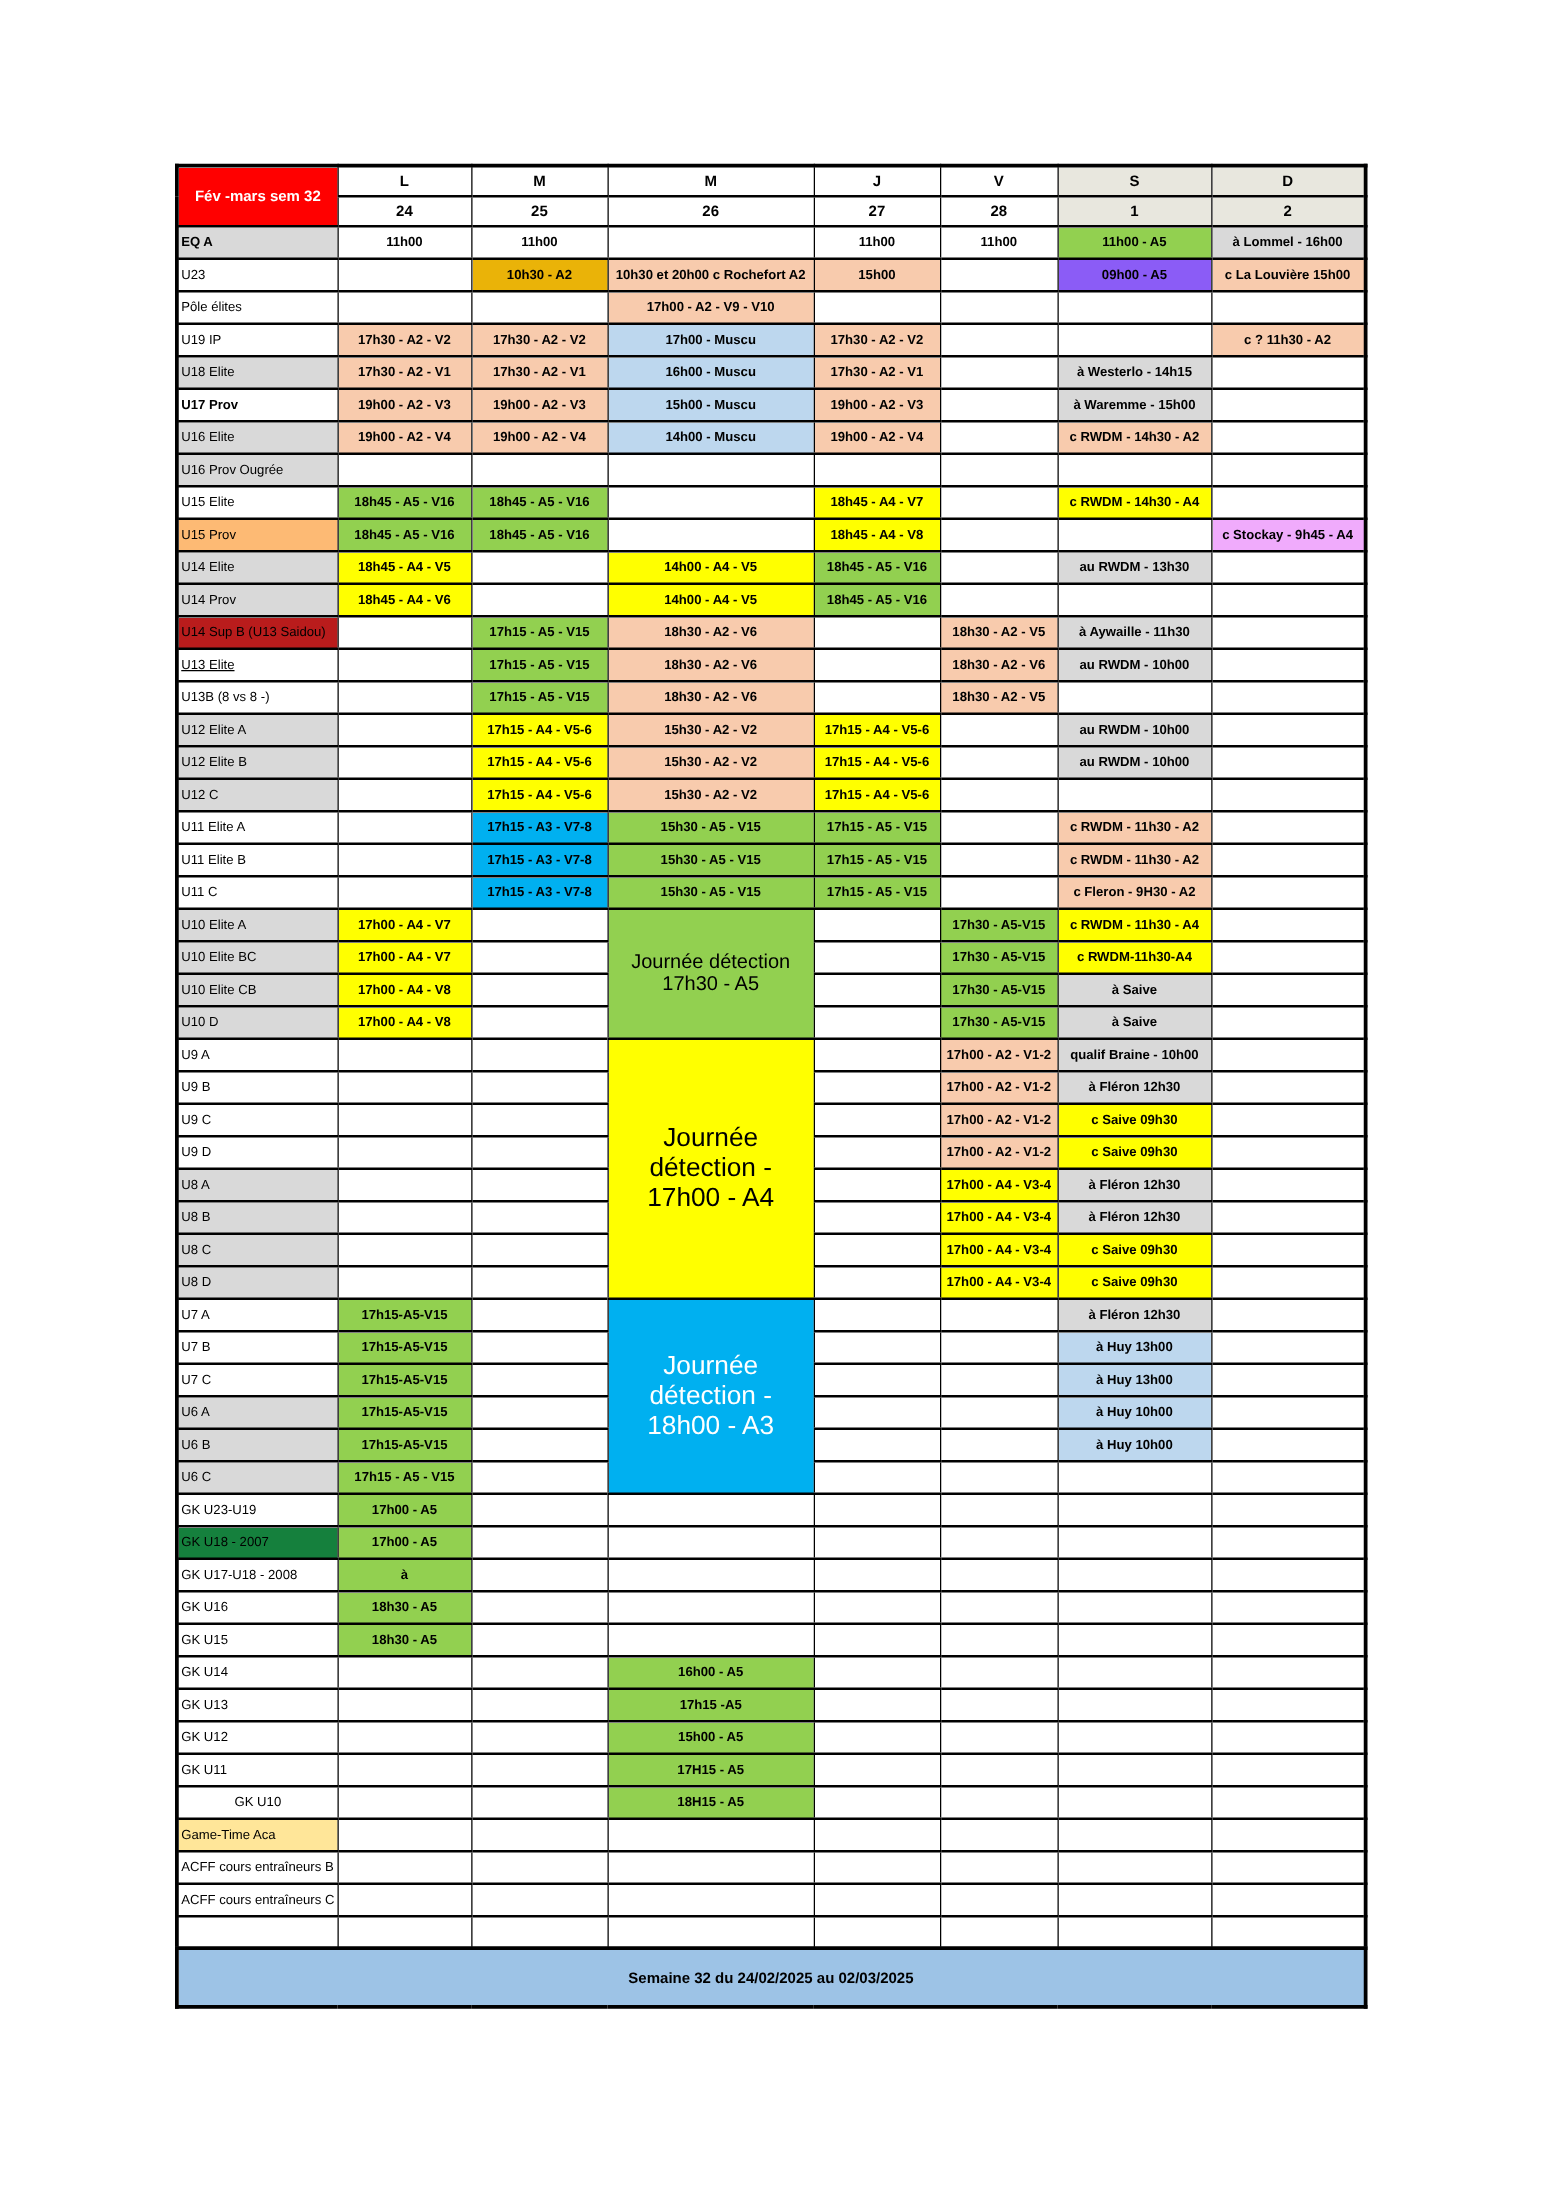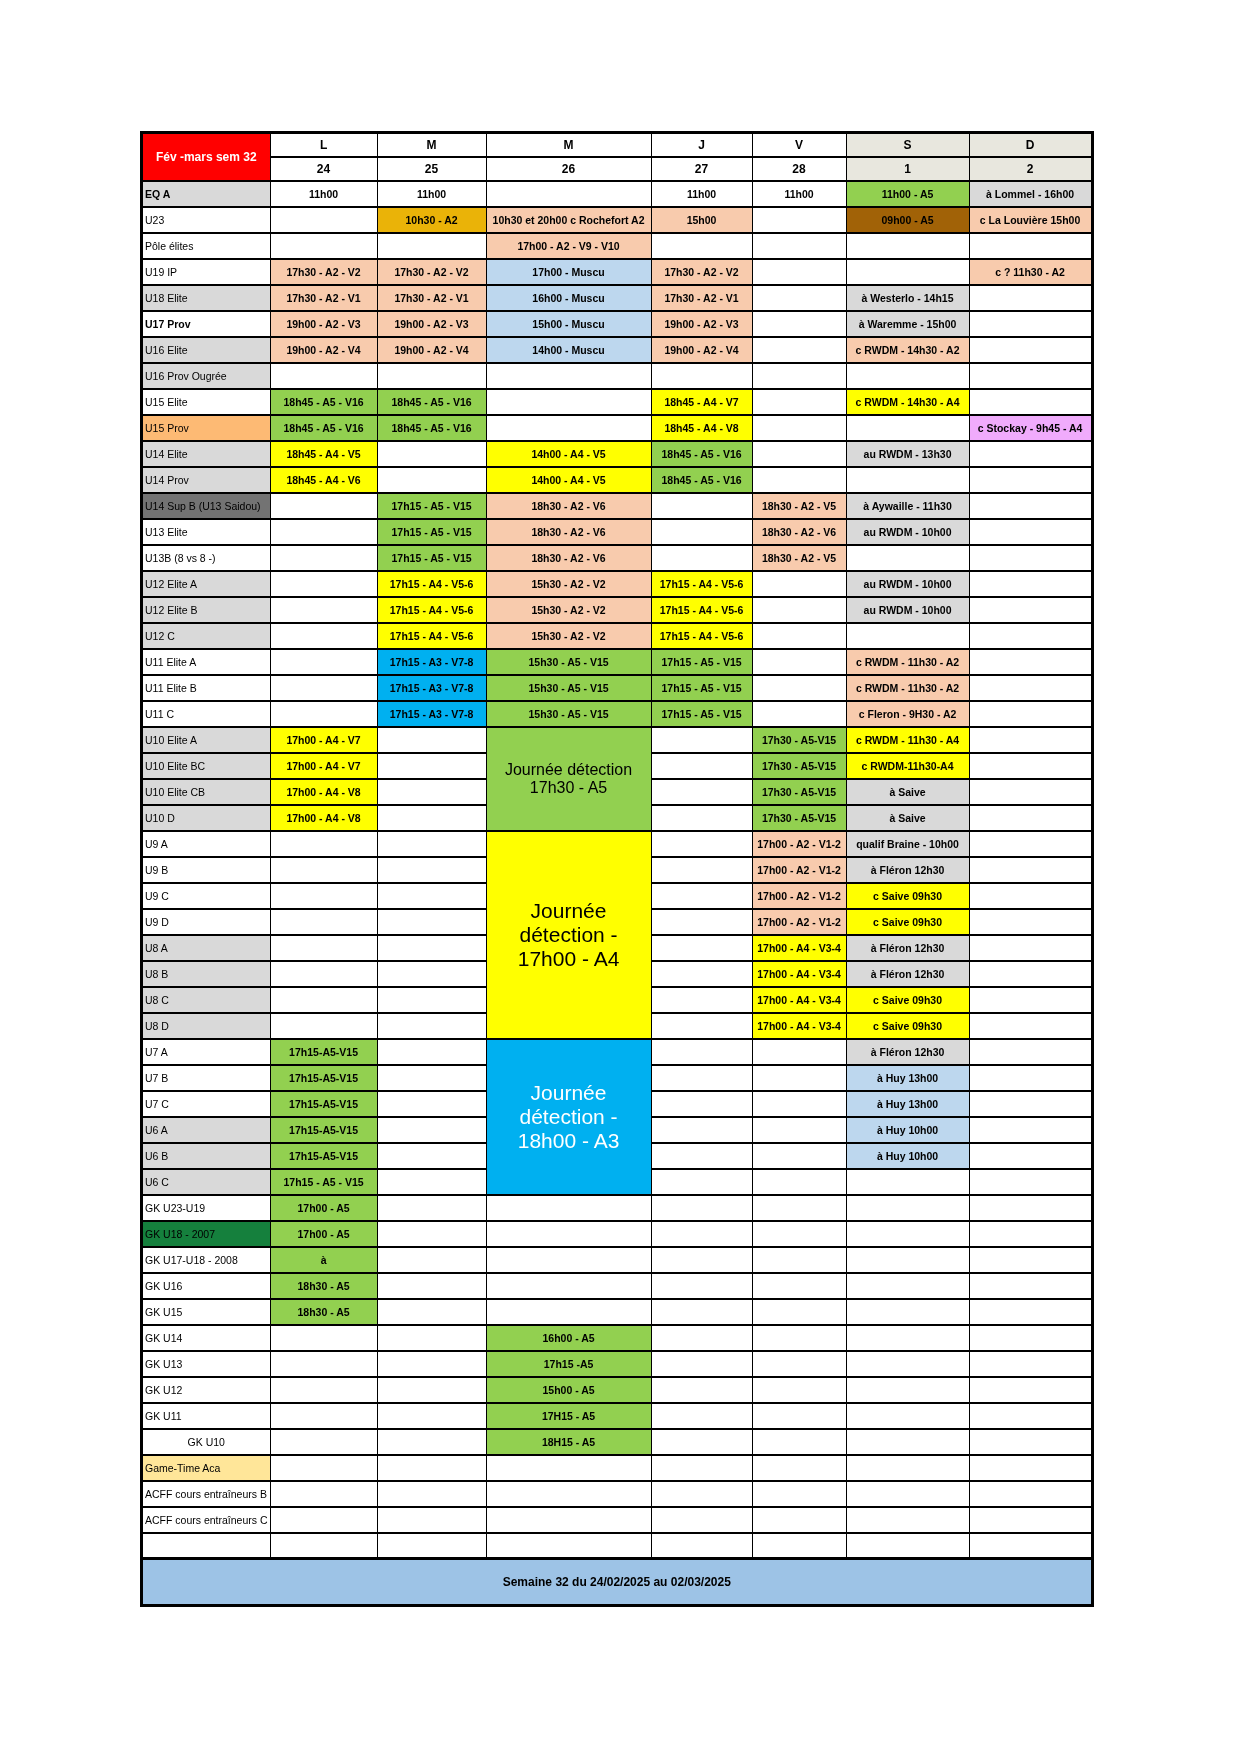--- a/index.html
+++ b/index.html
@@ -76,21 +76,21 @@
           <td class="value-cell" style="background: rgb(146, 208, 80);">11h00 - A5</td>
           <td class="value-cell" style="background: rgb(217, 217, 217);">à Lommel - 16h00</td>
         </tr>
         <tr>
           <td class="label-cell" style="background: rgb(255, 255, 255);">U23</td>
           <td class="value-cell"></td>
           <td class="value-cell" style="background: #eab308;">10h30 - A2</td>
           <td class="value-cell" style="background: rgb(248, 203, 173);">10h30 et 20h00 c Rochefort A2</td>
           <td class="value-cell" style="background: rgb(248, 203, 173);">15h00</td>
           <td class="value-cell"></td>
-          <td class="value-cell" style="background: #a16207;">09h00 - A5</td>
+          <td class="value-cell" style="background: #8b5cf6;">09h00 - A5</td>
           <td class="value-cell" style="background: rgb(248, 203, 173);">c La Louvière 15h00</td>
         </tr>
         <tr>
           <td class="label-cell" style="background: rgb(255, 255, 255);">Pôle élites</td>
           <td class="value-cell"></td>
           <td class="value-cell"></td>
           <td class="value-cell" style="background: rgb(248, 203, 173);">17h00 - A2 - V9 - V10</td>
           <td class="value-cell"></td>
           <td class="value-cell"></td>
           <td class="value-cell"></td>
@@ -180,31 +180,31 @@
           <td class="label-cell" style="background: rgb(217, 217, 217);">U14 Prov</td>
           <td class="value-cell" style="background: rgb(255, 255, 0);">18h45 - A4 - V6</td>
           <td class="value-cell"></td>
           <td class="value-cell" style="background: rgb(255, 255, 0);">14h00 - A4 - V5</td>
           <td class="value-cell" style="background: rgb(146, 208, 80);">18h45 - A5 - V16</td>
           <td class="value-cell"></td>
           <td class="value-cell"></td>
           <td class="value-cell"></td>
         </tr>
         <tr>
-          <td class="label-cell" style="background: #737373;">U14 Sup B (U13 Saidou)</td>
+          <td class="label-cell" style="background: #b91c1c;">U14 Sup B (U13 Saidou)</td>
           <td class="value-cell"></td>
           <td class="value-cell" style="background: rgb(146, 208, 80);">17h15 - A5 - V15</td>
           <td class="value-cell" style="background: rgb(248, 203, 173);">18h30 - A2 - V6</td>
           <td class="value-cell"></td>
           <td class="value-cell" style="background: rgb(248, 203, 173);">18h30 - A2 - V5</td>
           <td class="value-cell" style="background: rgb(217, 217, 217);">à Aywaille - 11h30</td>
           <td class="value-cell"></td>
         </tr>
         <tr>
-          <td class="label-cell" style="background: rgb(255, 255, 255);">U13 Elite</td>
+          <td class="label-cell" style="background: rgb(255, 255, 255); text-decoration: underline;">U13 Elite</td>
           <td class="value-cell"></td>
           <td class="value-cell" style="background: rgb(146, 208, 80);">17h15 - A5 - V15</td>
           <td class="value-cell" style="background: rgb(248, 203, 173);">18h30 - A2 - V6</td>
           <td class="value-cell"></td>
           <td class="value-cell" style="background: rgb(248, 203, 173);">18h30 - A2 - V6</td>
           <td class="value-cell" style="background: rgb(217, 217, 217);">au RWDM - 10h00</td>
           <td class="value-cell"></td>
         </tr>
         <tr>
           <td class="label-cell" style="background: rgb(255, 255, 255);">U13B (8 vs 8 -)</td>

